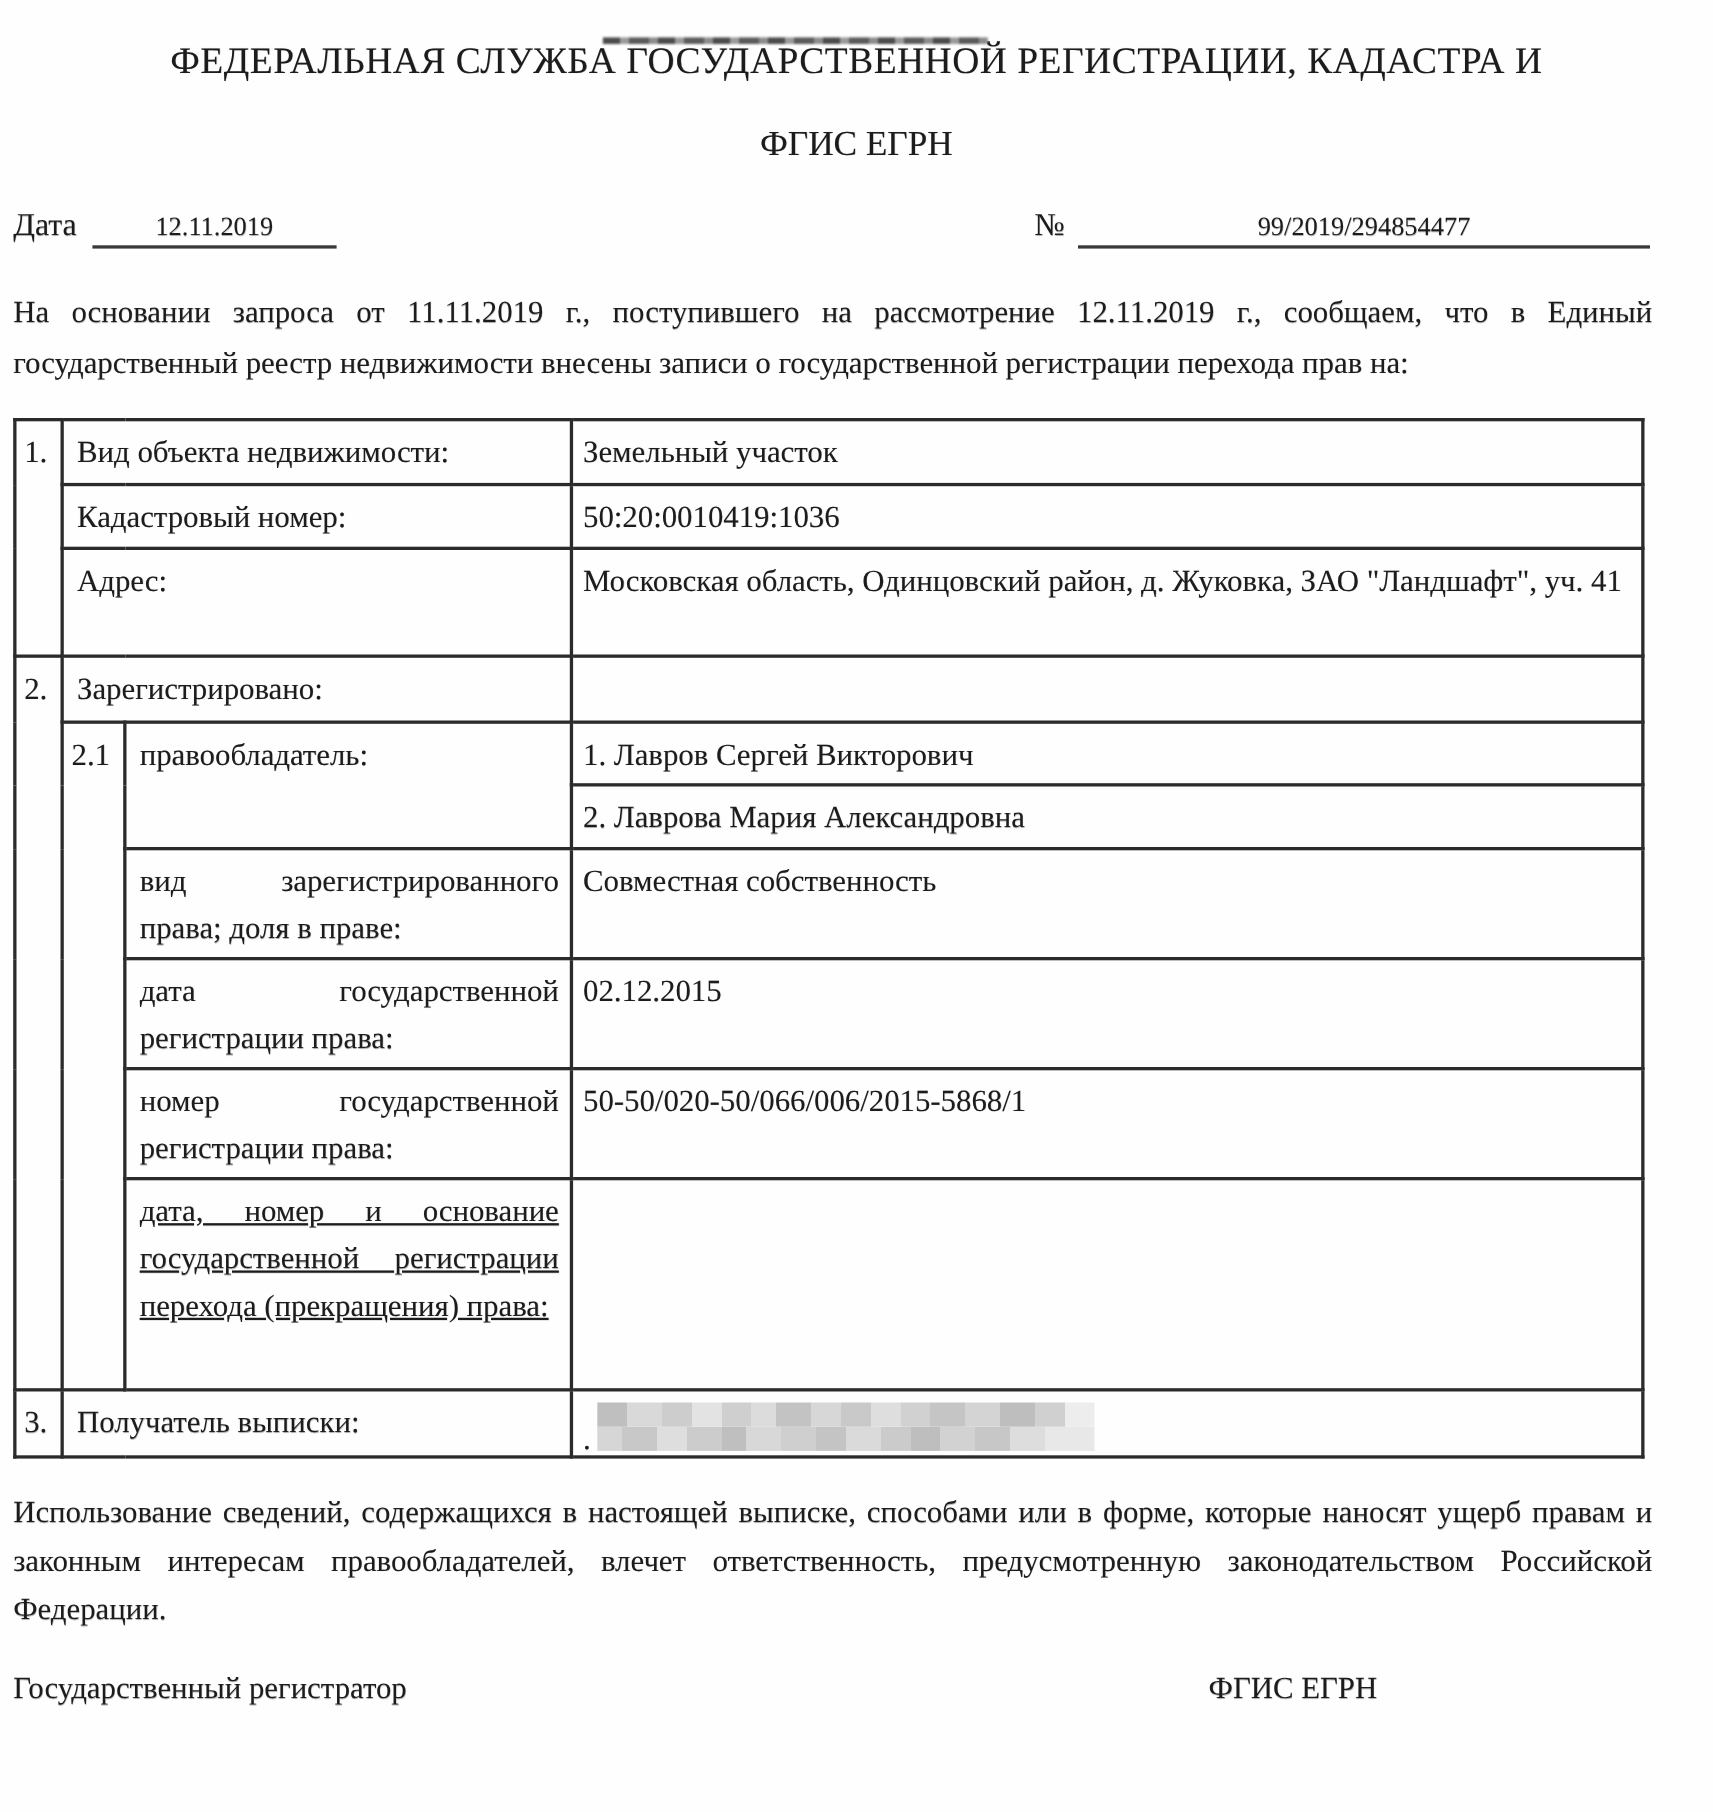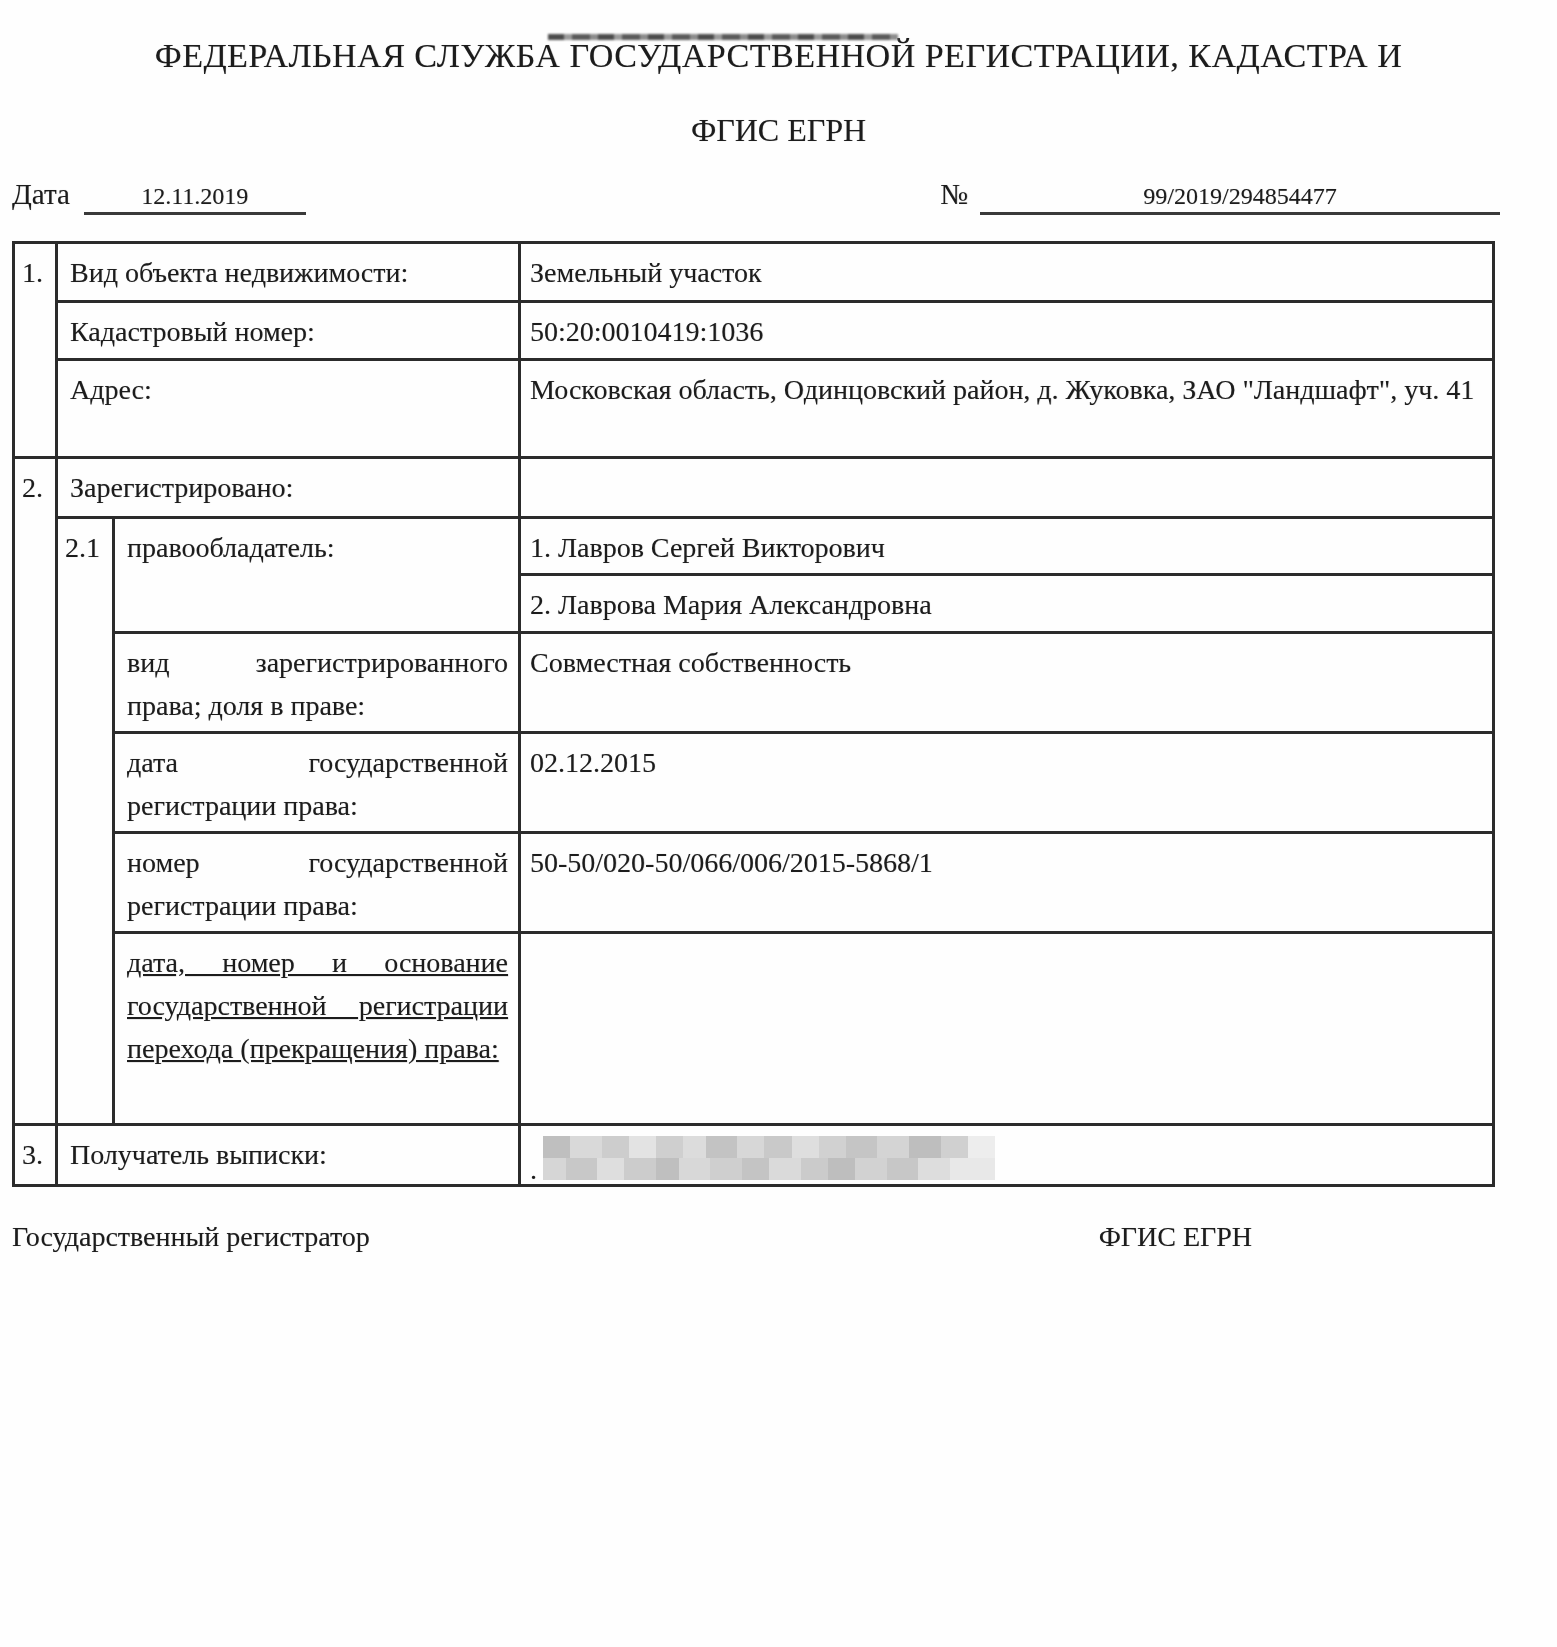--- a/index.html
+++ b/index.html
@@ -18,21 +18,21 @@
     background:repeating-linear-gradient(90deg,#4c4c4c 0 16px,#9b9b9b 16px 24px,#5b5b5b 24px 42px,#8d8d8d 42px 50px);
     filter:blur(1.2px);
   }
 
   .header{margin-top:34px;text-align:center;}
   .org-name{font-size:34px;line-height:44px;letter-spacing:0.5px;}
   .system-title{margin-top:33px;text-align:center;font-size:32px;line-height:38px;}
 
   .meta-row{
     display:flex;align-items:flex-end;
-    margin:22px 57px 0 12px;height:44px;font-size:29px;
+    margin:33px 57px 0 12px;height:44px;font-size:29px;
   }
   .meta-label{padding-bottom:4px;}
   .meta-field{
     border-bottom:3px solid #3a3a3a;text-align:center;font-size:24px;
     padding-bottom:2px;
   }
   .date-field{width:222px;margin-left:14px;}
   .num-label{margin-left:auto;}
   .num-field{width:520px;margin-left:12px;}
 
@@ -88,20 +88,21 @@
 
   <div class="system-title txt">ФГИС ЕГРН</div>
 
   <div class="meta-row">
     <span class="meta-label txt">Дата</span>
     <span class="meta-field date-field txt">12.11.2019</span>
     <span class="meta-label num-label txt">№</span>
     <span class="meta-field num-field txt">99/2019/294854477</span>
   </div>
 
+  <div class="para txt">На основании запроса от 11.11.2019 г., поступившего на рассмотрение 12.11.2019 г., сообщаем, что в Единый государственный реестр недвижимости внесены записи о государственной регистрации перехода прав на:</div>
 
   <table class="egrn">
     <colgroup>
       <col style="width:43px">
         <col style="width:57px">
         <col style="width:406px">
         <col style="width:974px">
     </colgroup>
     <tbody>
       <tr class="h59">
@@ -152,19 +153,20 @@
         <td class="val">
           <div class="redacted-wrap">
             <span class="redacted-dot txt">.</span>
             <div class="redacted"></div>
           </div>
         </td>
       </tr>
     </tbody>
   </table>
 
+  <div class="para legal txt">Использование сведений, содержащихся в настоящей выписке, способами или в форме, которые наносят ущерб правам и законным интересам правообладателей, влечет ответственность, предусмотренную законодательством Российской Федерации.</div>
 
   <div class="signature-row">
     <span class="registrar txt">Государственный регистратор</span>
     <span class="sig-system txt">ФГИС ЕГРН</span>
   </div>
 
 </div>
 
 </body></html>

